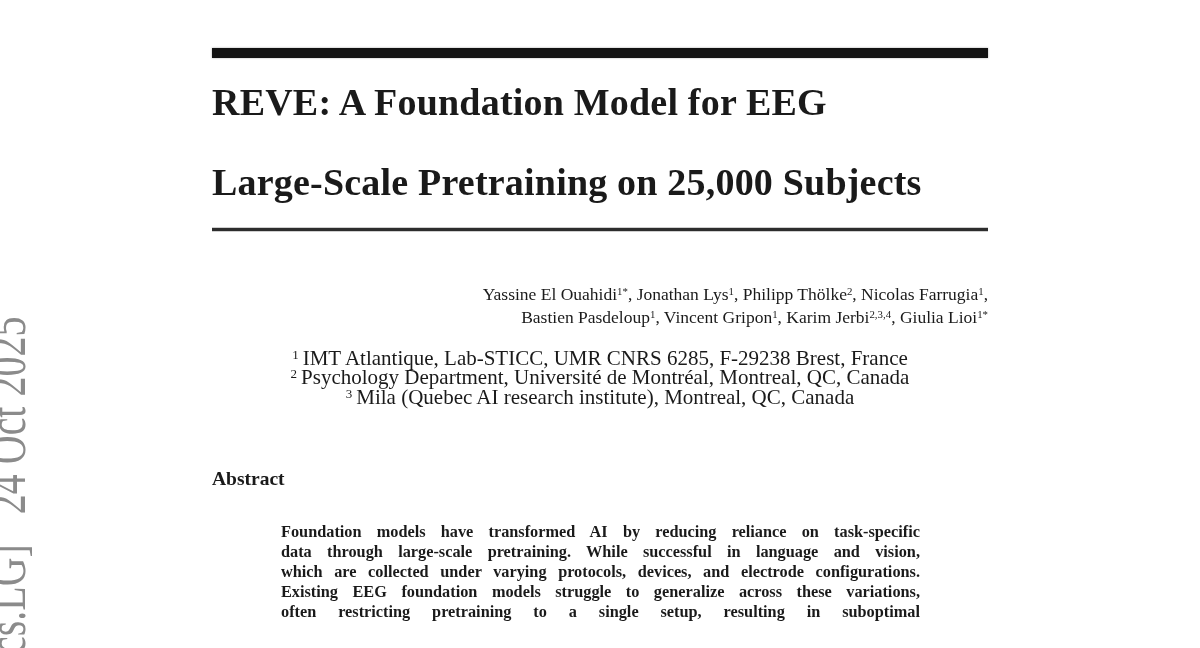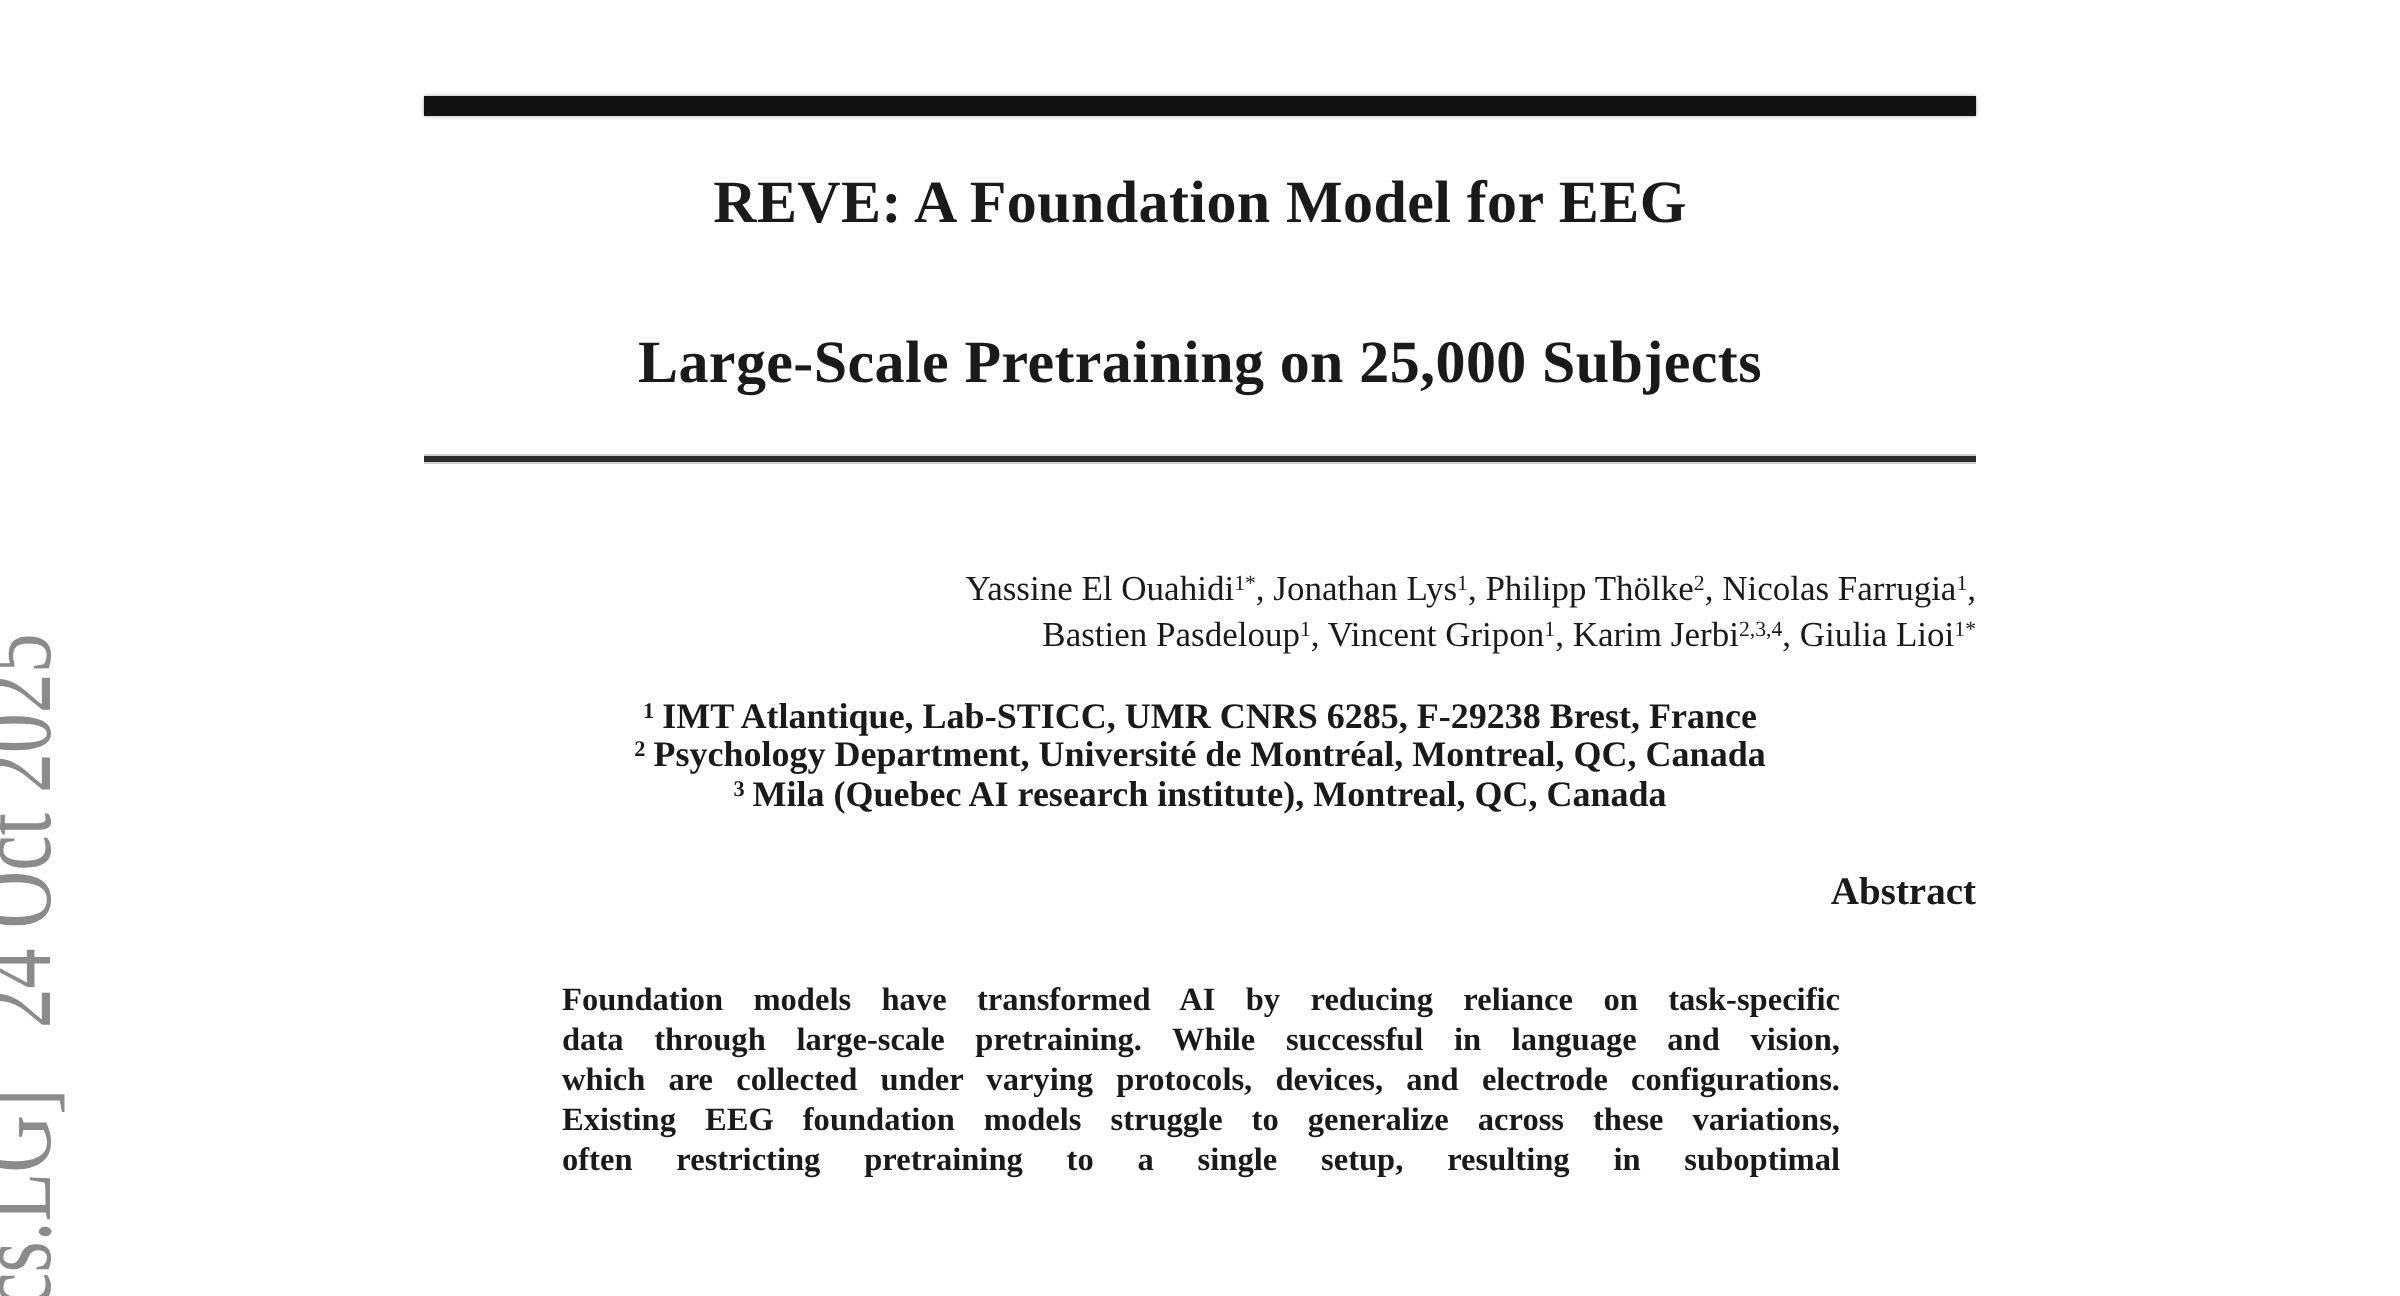--- a/index.html
+++ b/index.html
@@ -43,54 +43,53 @@
   }
   .rule-thin {
     margin-top: 26px;
     height: 2.5px;
     background: #2d2d2d;
     box-shadow: 0 -1px 0 #cfcfcf, 0 1px 0 #cfcfcf;
   }
 
   .title {
     margin: 24px 0 0 0;
-    font-size: 30px;
+    font-size: 38px;
     line-height: 40px;
     font-weight: bold;
-    text-align: center;
+    text-align: left;
     letter-spacing: 0.2px;
   }
 
   .authors {
     margin-top: 52px;
     font-size: 17.5px;
     line-height: 23px;
     text-align: right;
   }
   .authors sup, .affil sup {
     font-size: 62%;
     line-height: 0;
     vertical-align: 0.45em;
   }
 
   .affils {
     margin-top: 20px;
-    font-size: 18px;
+    font-size: 21px;
     line-height: 19.5px;
     text-align: center;
-    font-weight: bold;
   }
   .affil-text { padding-left: 4px; }
 
   .abstract-heading {
-    margin: 28px 0 0 0;
+    margin: 60px 0 0 0;
     font-size: 19.5px;
     line-height: 24px;
     font-weight: bold;
-    text-align: right;
+    text-align: left;
   }
 
   .abstract-body {
     margin: 31px 0 0 69px;
     width: 639px;
     font-size: 16.3px;
     line-height: 20px;
   }
   .abs-line {
     text-align: justify;

